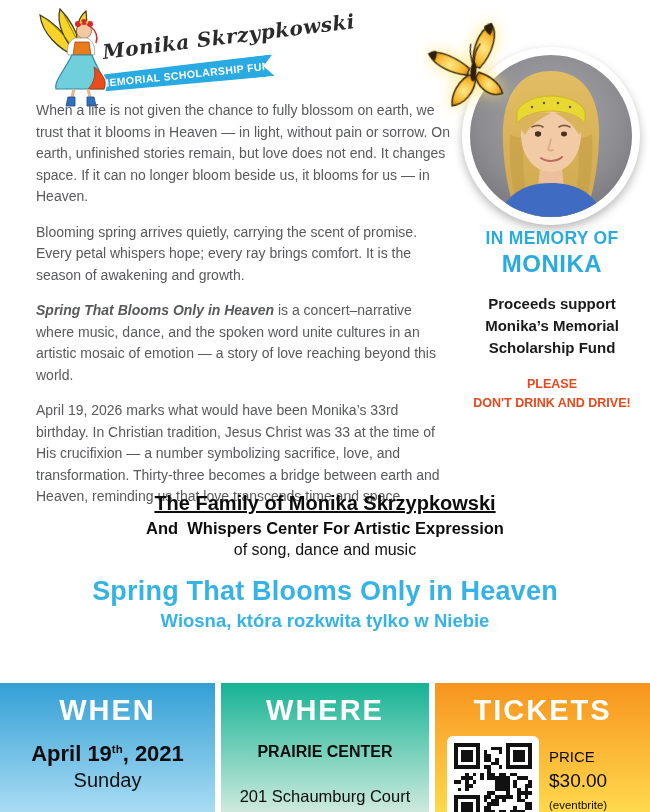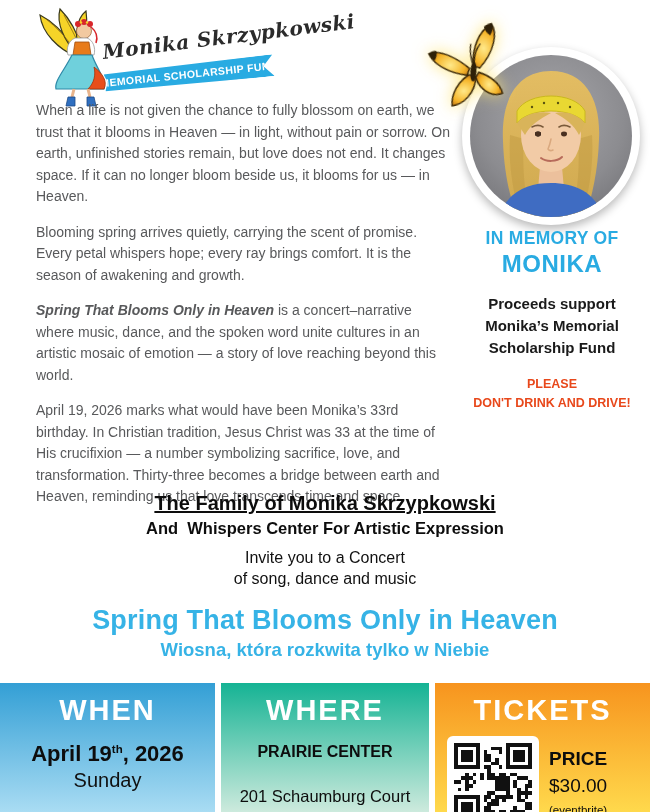--- a/index.html
+++ b/index.html
@@ -128,21 +128,21 @@
   .where-venue { margin-top: 14px; font-size: 16px; font-weight: bold; color: #0d0d0d; line-height: 21px; }
   .where-address { margin-top: 23px; font-size: 16.5px; color: #0d0d0d; line-height: 22.5px; }
 
   .tickets-body { display: flex; margin-top: 9px; padding-left: 12px; text-align: left; }
   .qr-box {
     width: 92px; height: 92px; background: #ffffff; border-radius: 6px;
     padding: 7px; flex: 0 0 auto;
   }
   .qr-box svg { width: 78px; height: 78px; display: block; }
   .price-block { margin-left: 10px; margin-top: 12px; color: #0d0d0d; }
-  .price-label { font-weight: bold; font-size: 19px; }
+  .price-label { font-weight: normal; font-size: 15px; }
   .price-line { font-size: 19px; margin-top: 5px; }
   .price-line .note { font-size: 11.5px; }
 </style>
 </head>
 <body>
 
 <div class="page">
 
   <div class="logo">
     <svg class="dancer" width="88" height="104" viewBox="0 0 88 104">
@@ -274,31 +274,30 @@
     </div>
     <div class="warning">
       <div>PLEASE</div>
       <div>DON'T DRINK AND DRIVE!</div>
     </div>
   </div>
 
   <div class="invitation">
     <div class="host1">The Family of Monika Skrzypkowski</div>
     <div class="host2">And  Whispers Center For Artistic Expression</div>
-    <div class="inv1">Invite you to a Concert</div>
     <div class="inv2">of song, dance and music</div>
     <div class="title-en">Spring That Blooms Only in Heaven</div>
     <div class="title-pl">Wiosna, która rozkwita tylko w Niebie</div>
   </div>
 
   <div class="info-strip">
 
     <div class="col col-when">
       <div class="col-heading">WHEN</div>
-      <div class="when-date"><span>April 19</span><sup>th</sup><span>, 2026</span></div>
+      <div class="when-date"><span>April 19</span><sup>th</sup><span>, 2021</span></div>
       <div class="when-day">Sunday</div>
       <div class="when-schedule">
         <div class="row"><span class="t">3:00 PM</span><span> - Coffee &amp; Pastries</span></div>
 
       </div>
     </div>
 
     <div class="gap"></div>
 
     <div class="col col-where">

